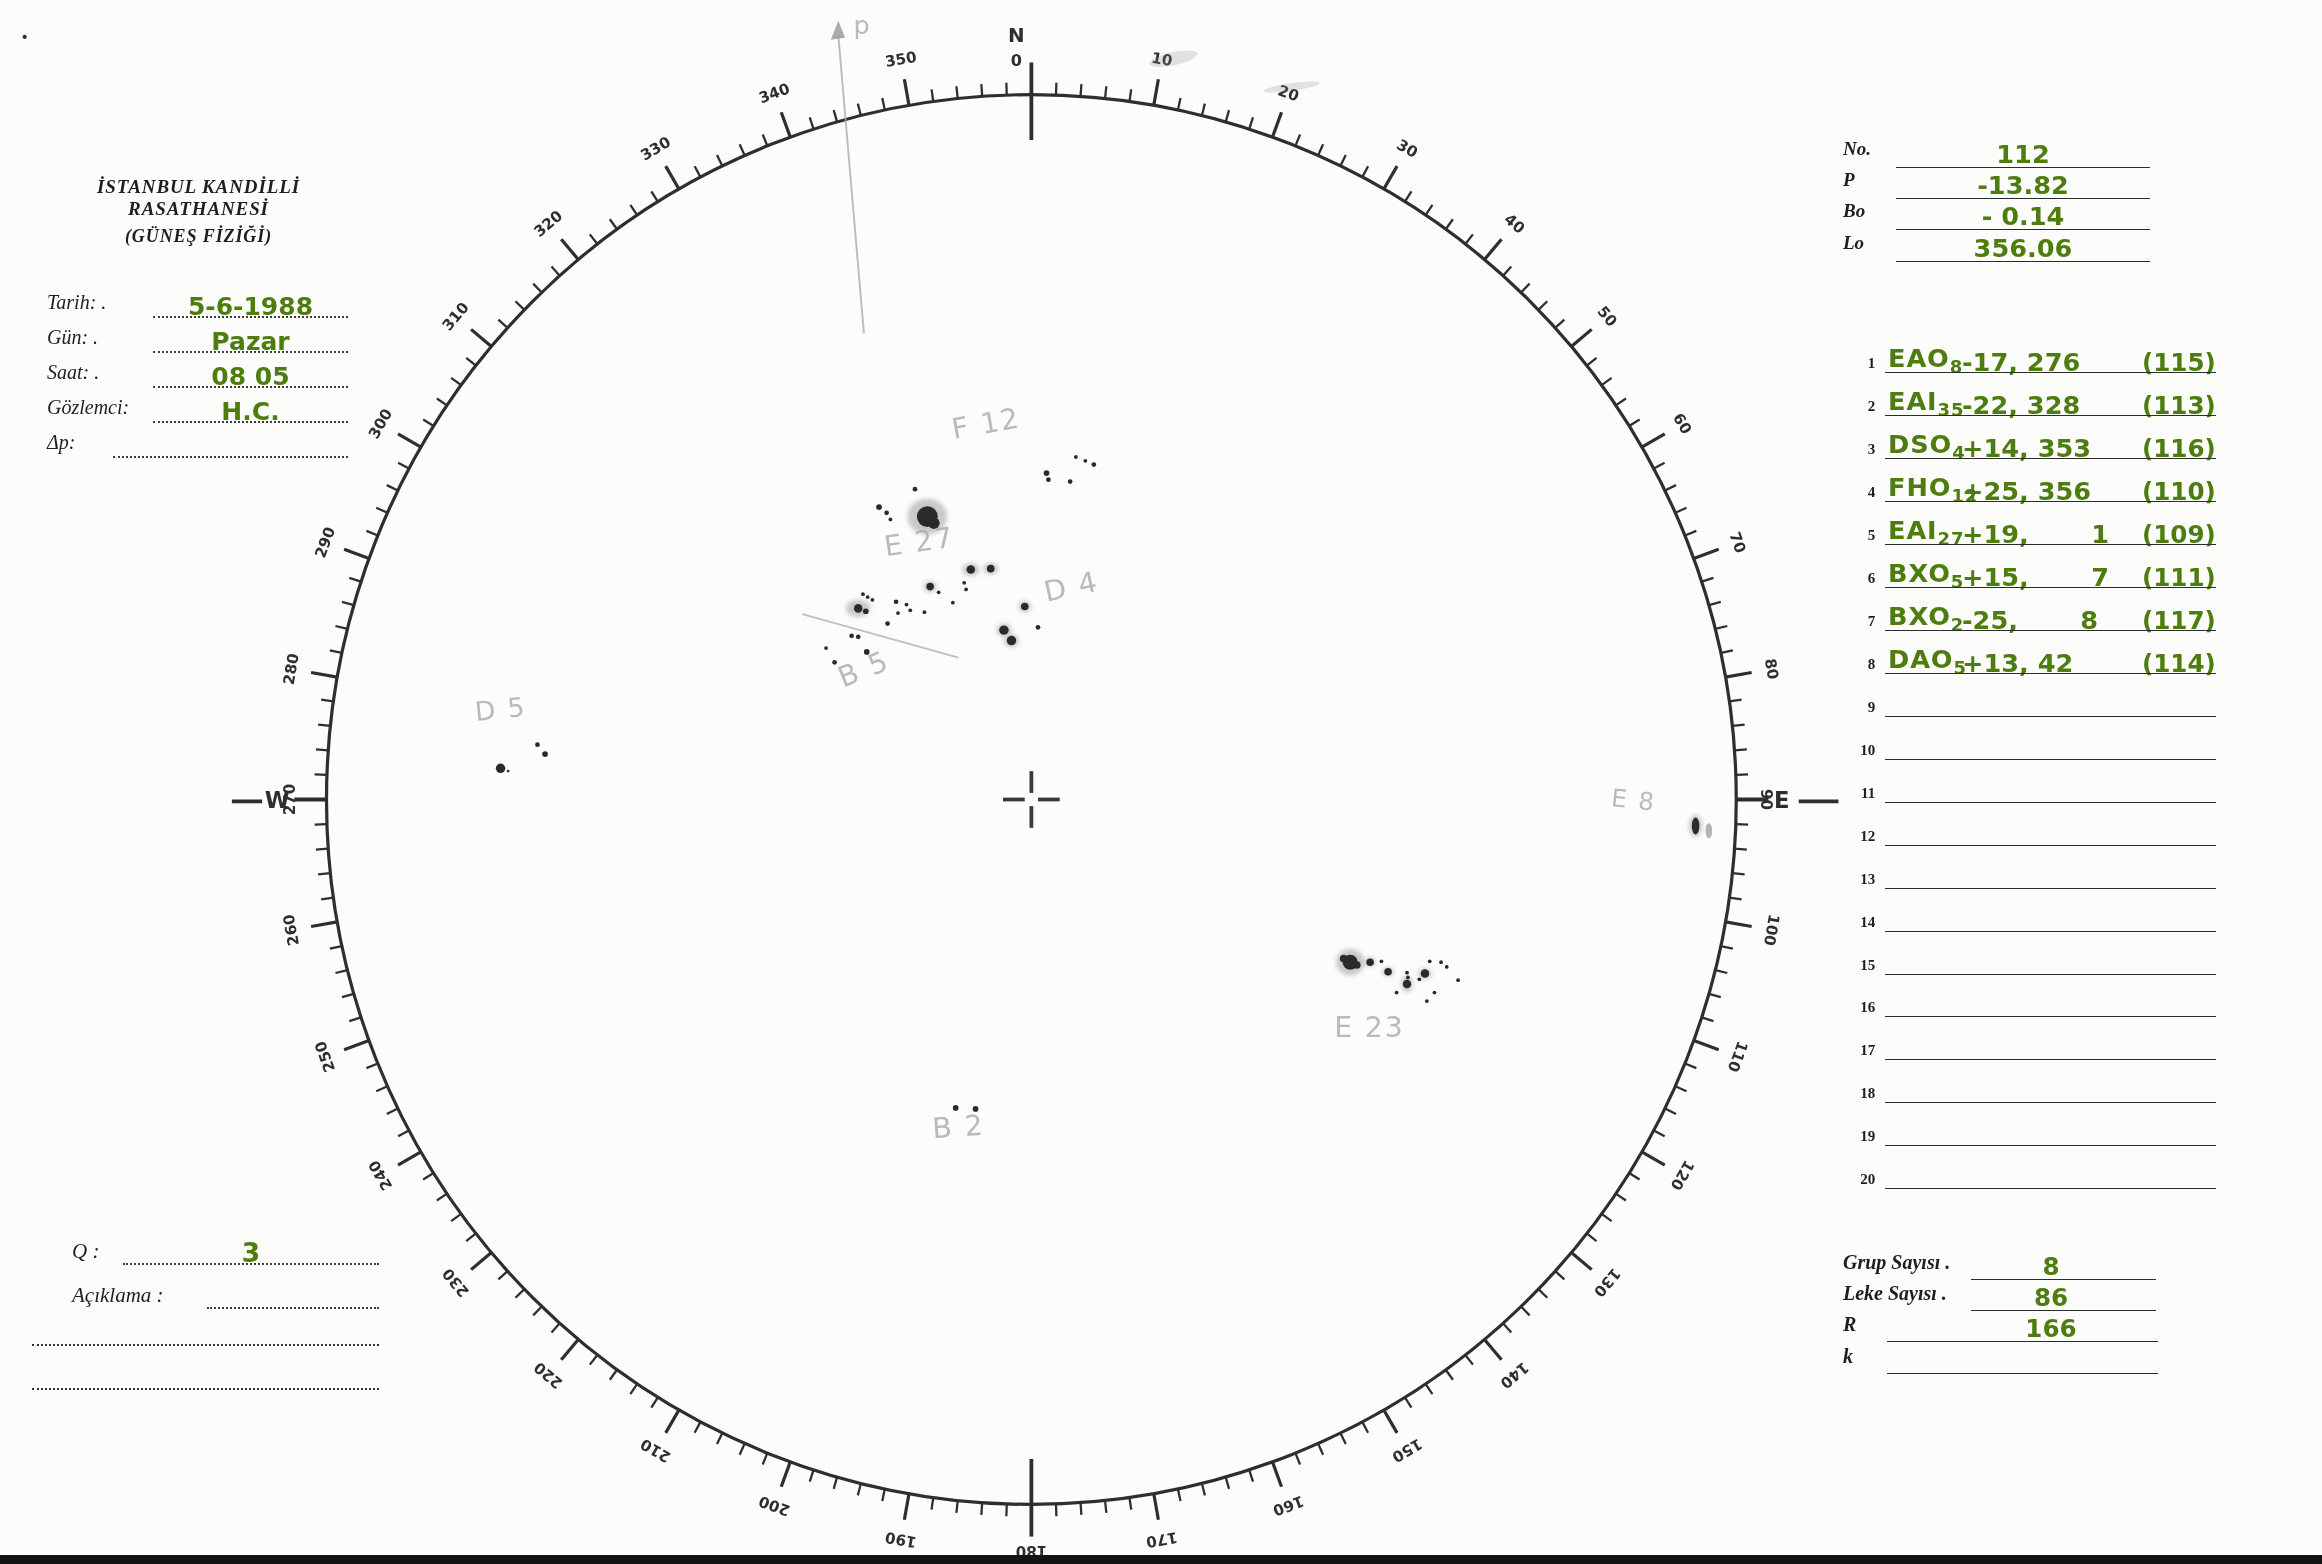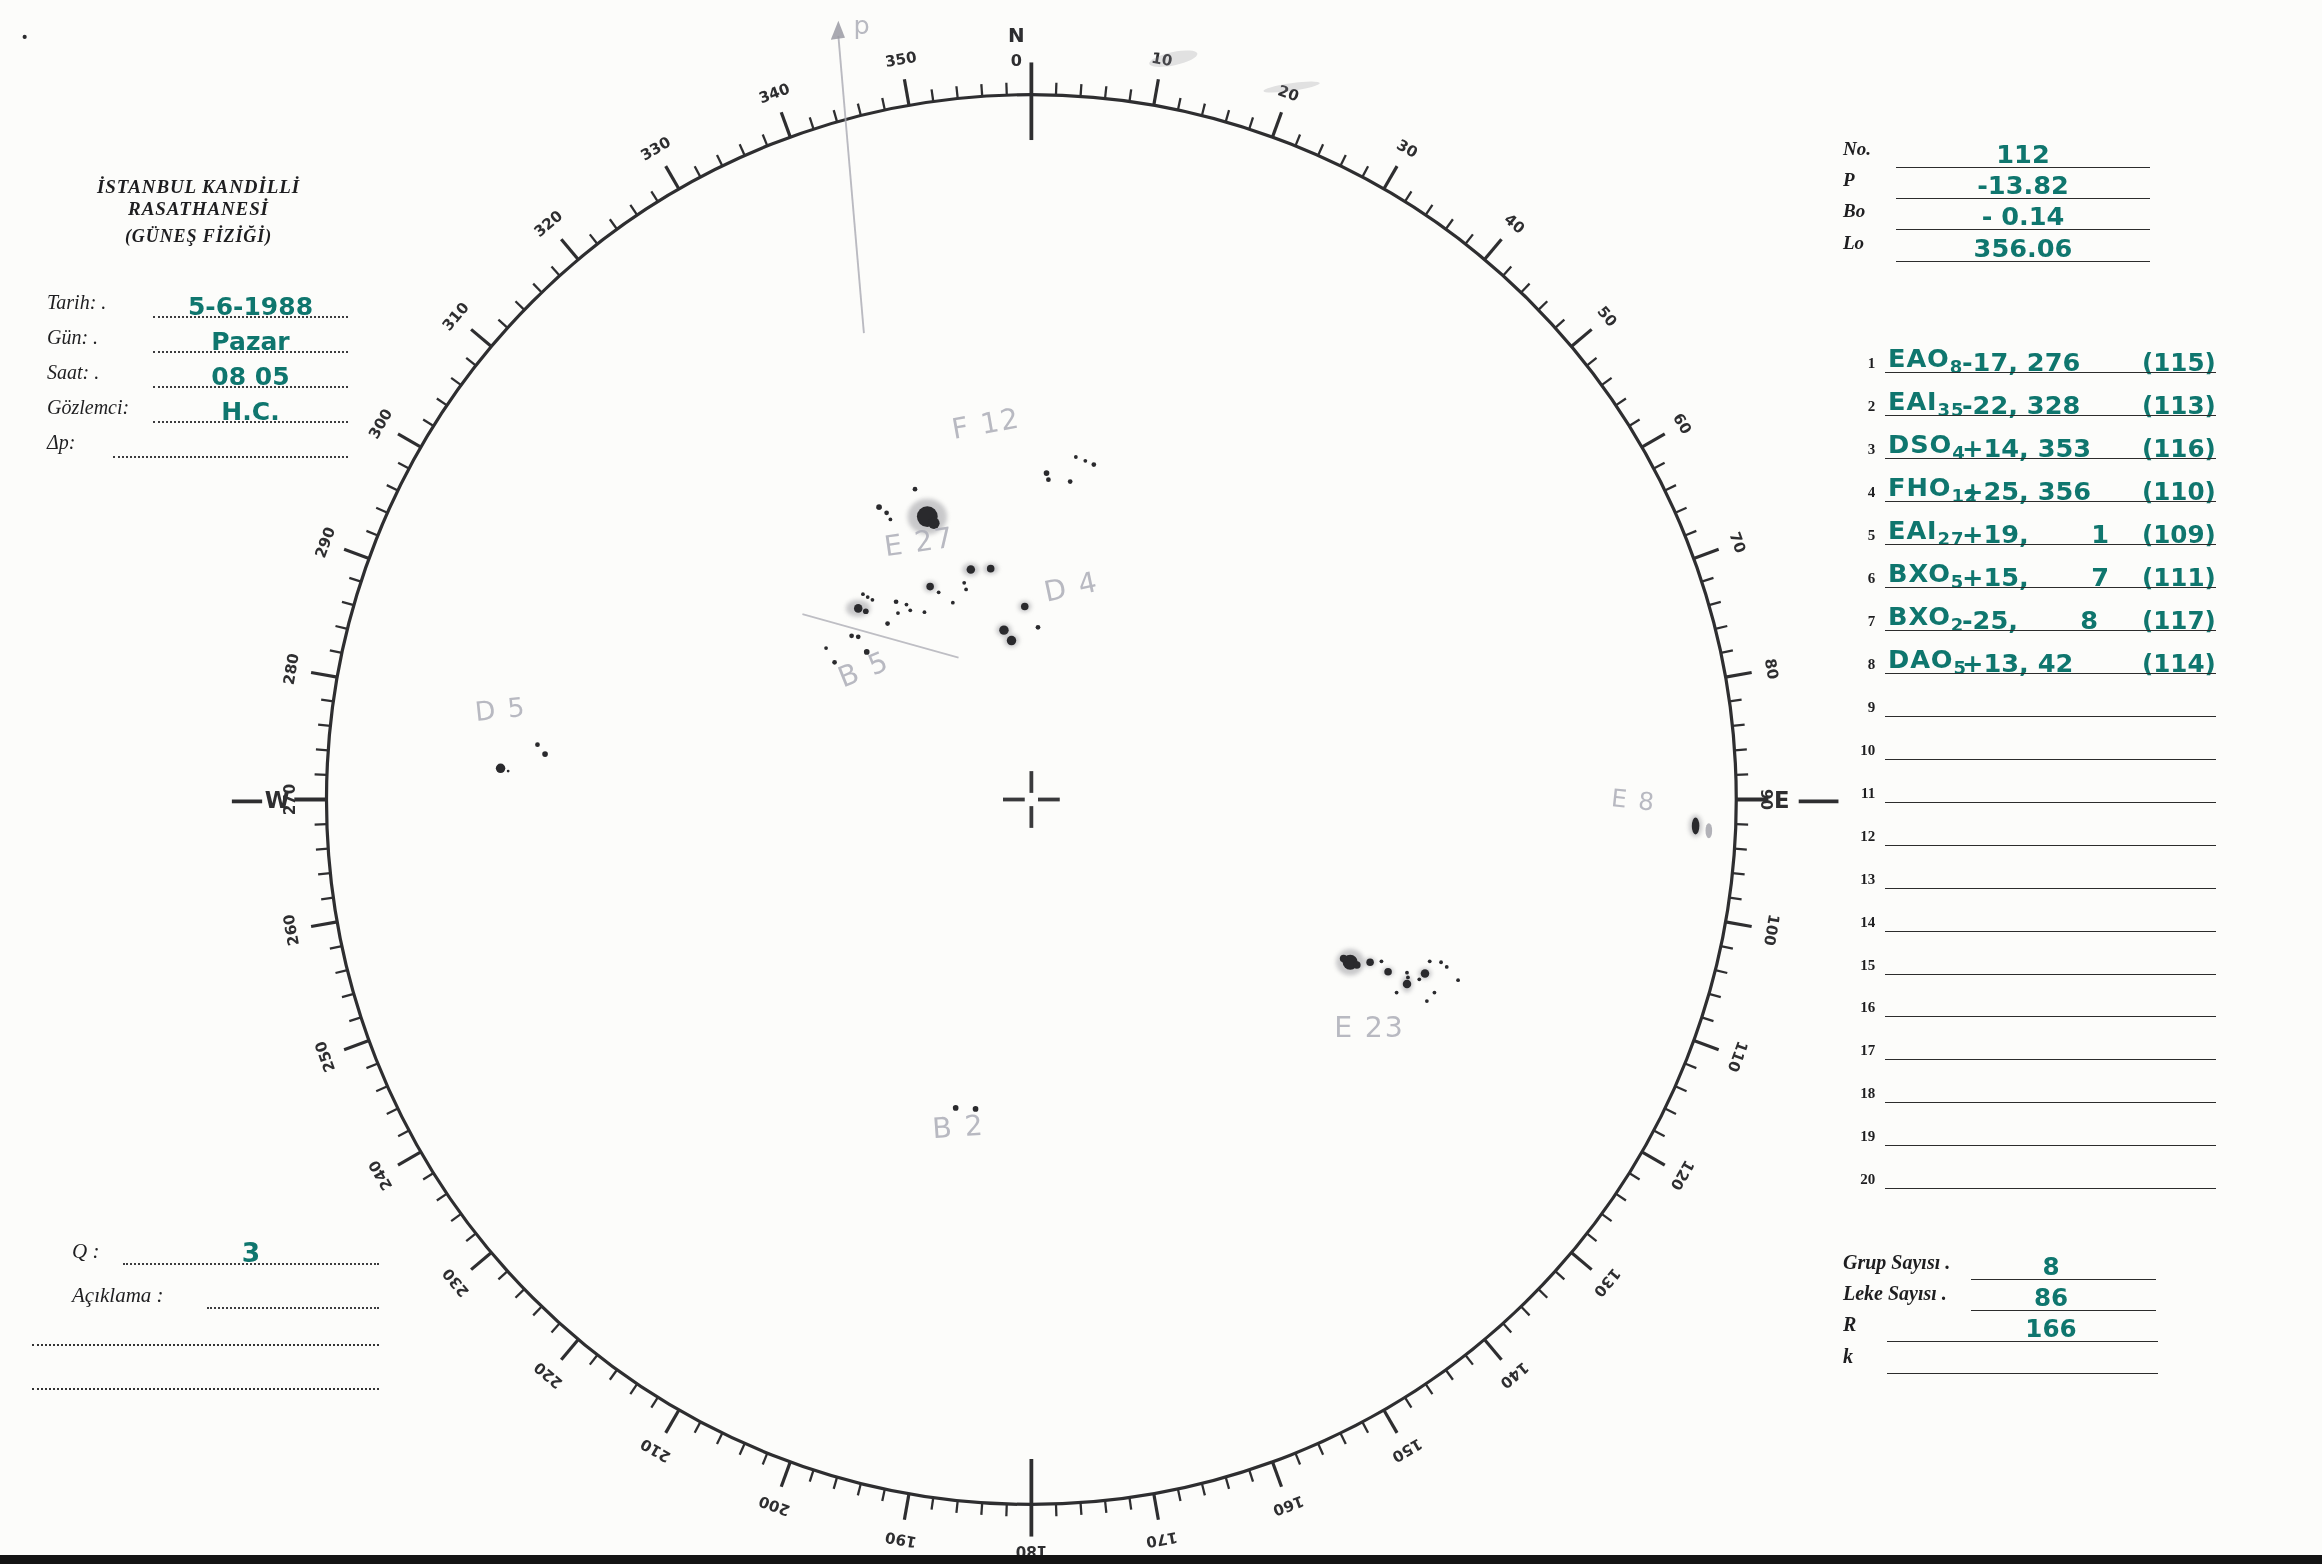--- a/index.html
+++ b/index.html
@@ -1,19 +1,19 @@
 <!DOCTYPE html>
 <html style="font-size:15px"><head>
 <meta charset="utf-8">
 <style>
   html,body{margin:0;padding:0;background:#e8e8e6;}
   .page{position:relative;width:2322px;height:1564px;background:#fcfcfa;overflow:hidden;
         font-family:"Liberation Serif",serif;color:#1e1e20;}
   svg.dial{position:absolute;left:0;top:0;}
-  .hand{font-family:"DejaVu Sans",sans-serif;font-weight:bold;color:#0f766e;}
+  .hand{font-family:"DejaVu Sans",sans-serif;font-weight:bold;color:#4d7c0f;}
   .pencil-text{fill:#adaeb8;opacity:.85;font-family:"DejaVu Sans",sans-serif;}
 
   
   .obs-header{position:absolute;left:34px;top:176px;width:329px;text-align:center;font-style:italic;}
   .obs-line1{font-weight:bold;font-size:19px;letter-spacing:0.9px;}
   .obs-line2{font-weight:bold;font-size:18px;margin-top:5.7px;letter-spacing:0.9px;}
 
   
   #info-fields{position:absolute;left:47px;top:291px;width:301px;height:189px;}
   .info-row{position:absolute;left:0;width:100%;height:33px;}

